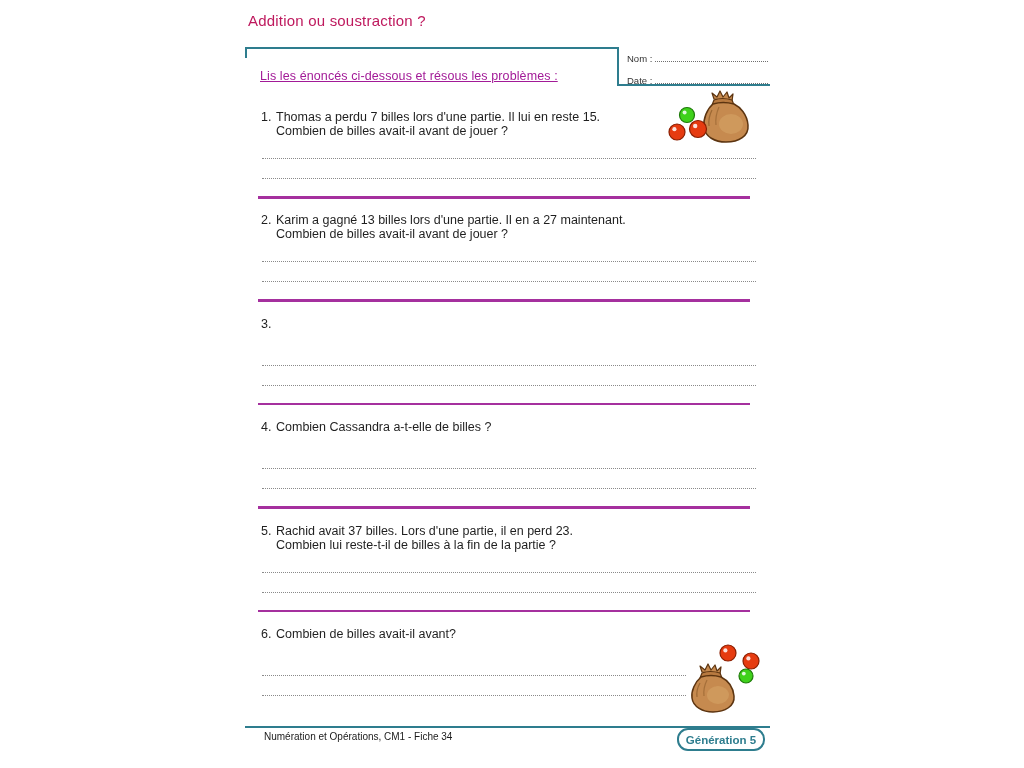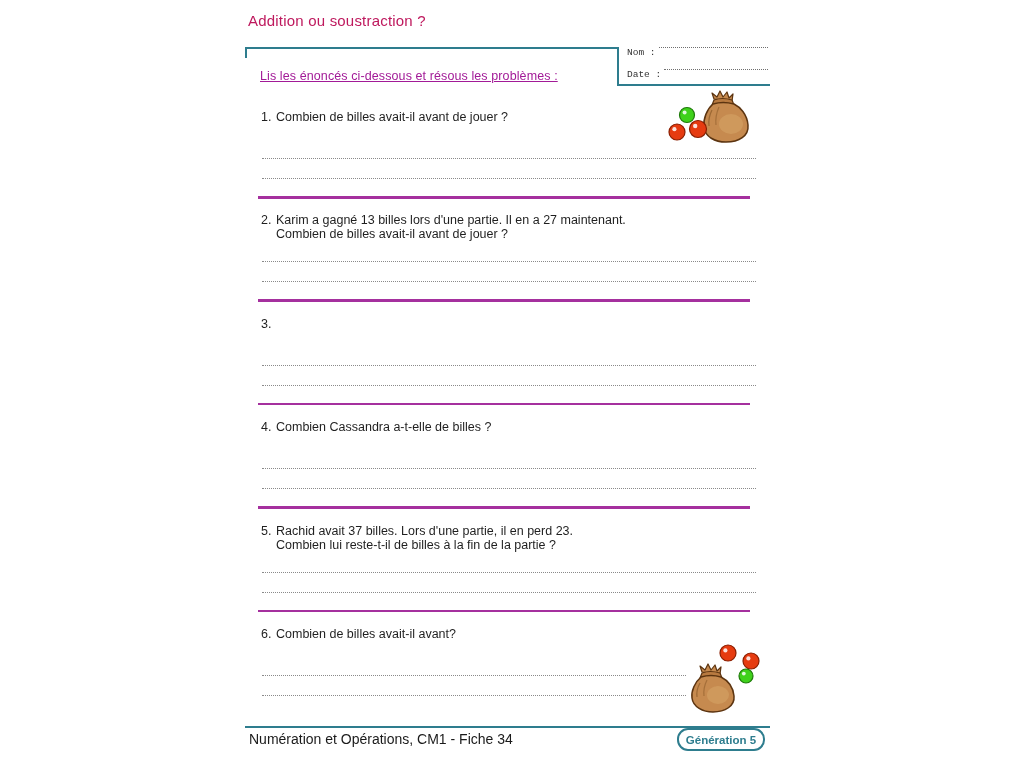--- a/index.html
+++ b/index.html
@@ -14,21 +14,21 @@
 
   
   .teal{background:#2e7d8e;}
   #line-top{left:245px;top:47px;width:374px;height:2px;}
   #line-top-tick{left:245px;top:47px;width:2px;height:11px;}
   #line-vert{left:617px;top:47px;width:2px;height:39px;}
   #line-bottom{left:617px;top:84px;width:153px;height:2px;}
 
   
   #nomdate{left:627px;top:47px;width:141px;}
-  .nd-row{display:flex;height:17px;margin-bottom:5px;font-family:Liberation Mono, monospace;}
+  .nd-row{display:flex;align-items:flex-end;height:17px;margin-bottom:5px;}
   .nd-label{font-size:9.5px;color:#333;white-space:nowrap;margin-right:3px;}
   .write-line{flex:1;border-bottom:1px dotted #6f6f6f;height:0;margin-bottom:2px;}
 
   
   #instruction{
     left:260px;top:69px;font-size:12.5px;font-weight:normal;color:#a21a97;
     text-decoration:underline;letter-spacing:.1px;
   }
 
   
@@ -42,21 +42,21 @@
   .separator{position:absolute;left:0;top:86px;width:492px;height:2.5px;background:#a5309e;}
   .problem:last-child .separator{display:none;}
   .problem:last-child .answer-line{width:424px;}
 
   
   #illu-top{left:666px;top:87px;width:96px;height:62px;}
   #illu-bottom{left:688px;top:644px;width:80px;height:70px;}
 
   
   #footer-rule{left:245px;top:726px;width:525px;height:2px;}
-  #footer-text{left:249px;top:731px;font-size:14px;color:#1a1a1a;}
+  #footer-text{left:264px;top:731px;font-size:10px;color:#1a1a1a;}
   #badge{
     left:677px;top:728px;width:84px;height:19px;border:2px solid #2e7d8e;border-radius:11px;
     display:flex;align-items:center;justify-content:center;
     font-size:11.5px;font-weight:bold;color:#2e7d8e;background:#fff;
   }
 </style>
 </head>
 <body>
 
 <div class="abs" id="title">Addition ou soustraction ?</div>
@@ -76,20 +76,21 @@
     <span class="write-line"></span>
   </div>
 </div>
 
 <div class="abs" id="instruction">Lis les énoncés ci-dessous et résous les problèmes :</div>
 
 <div class="abs" id="problems">
   <div class="problem">
     <span class="p-num">1.</span>
     <div class="p-lines">
+      <div>Thomas a perdu 7 billes lors d'une partie. Il lui en reste 15.</div>
       <div>Combien de billes avait-il avant de jouer ?</div>
     </div>
     <div class="answer-line al1"></div>
     <div class="answer-line al2"></div>
     <div class="separator"></div>
   </div>
 
   <div class="problem">
     <span class="p-num">2.</span>
     <div class="p-lines">

